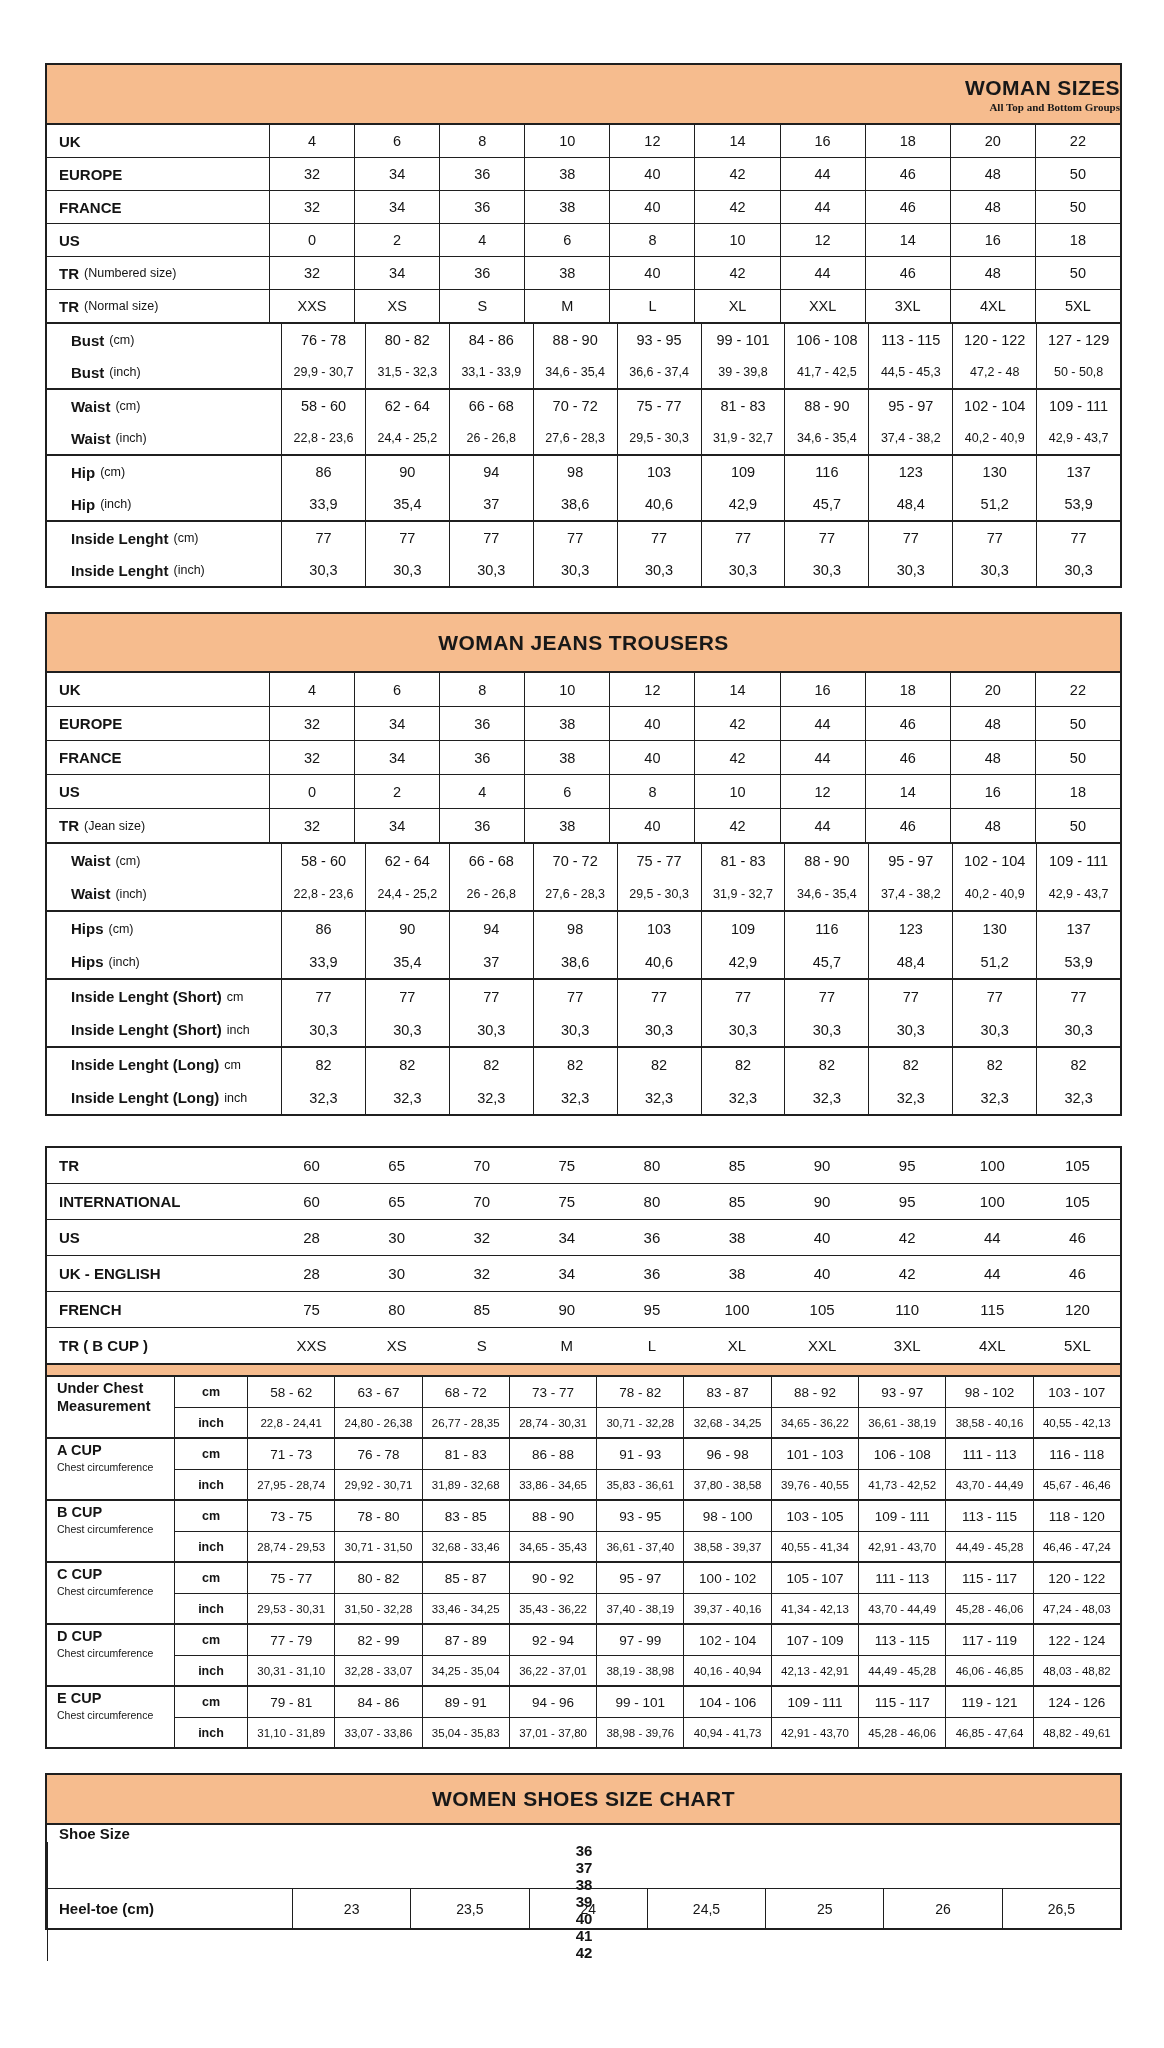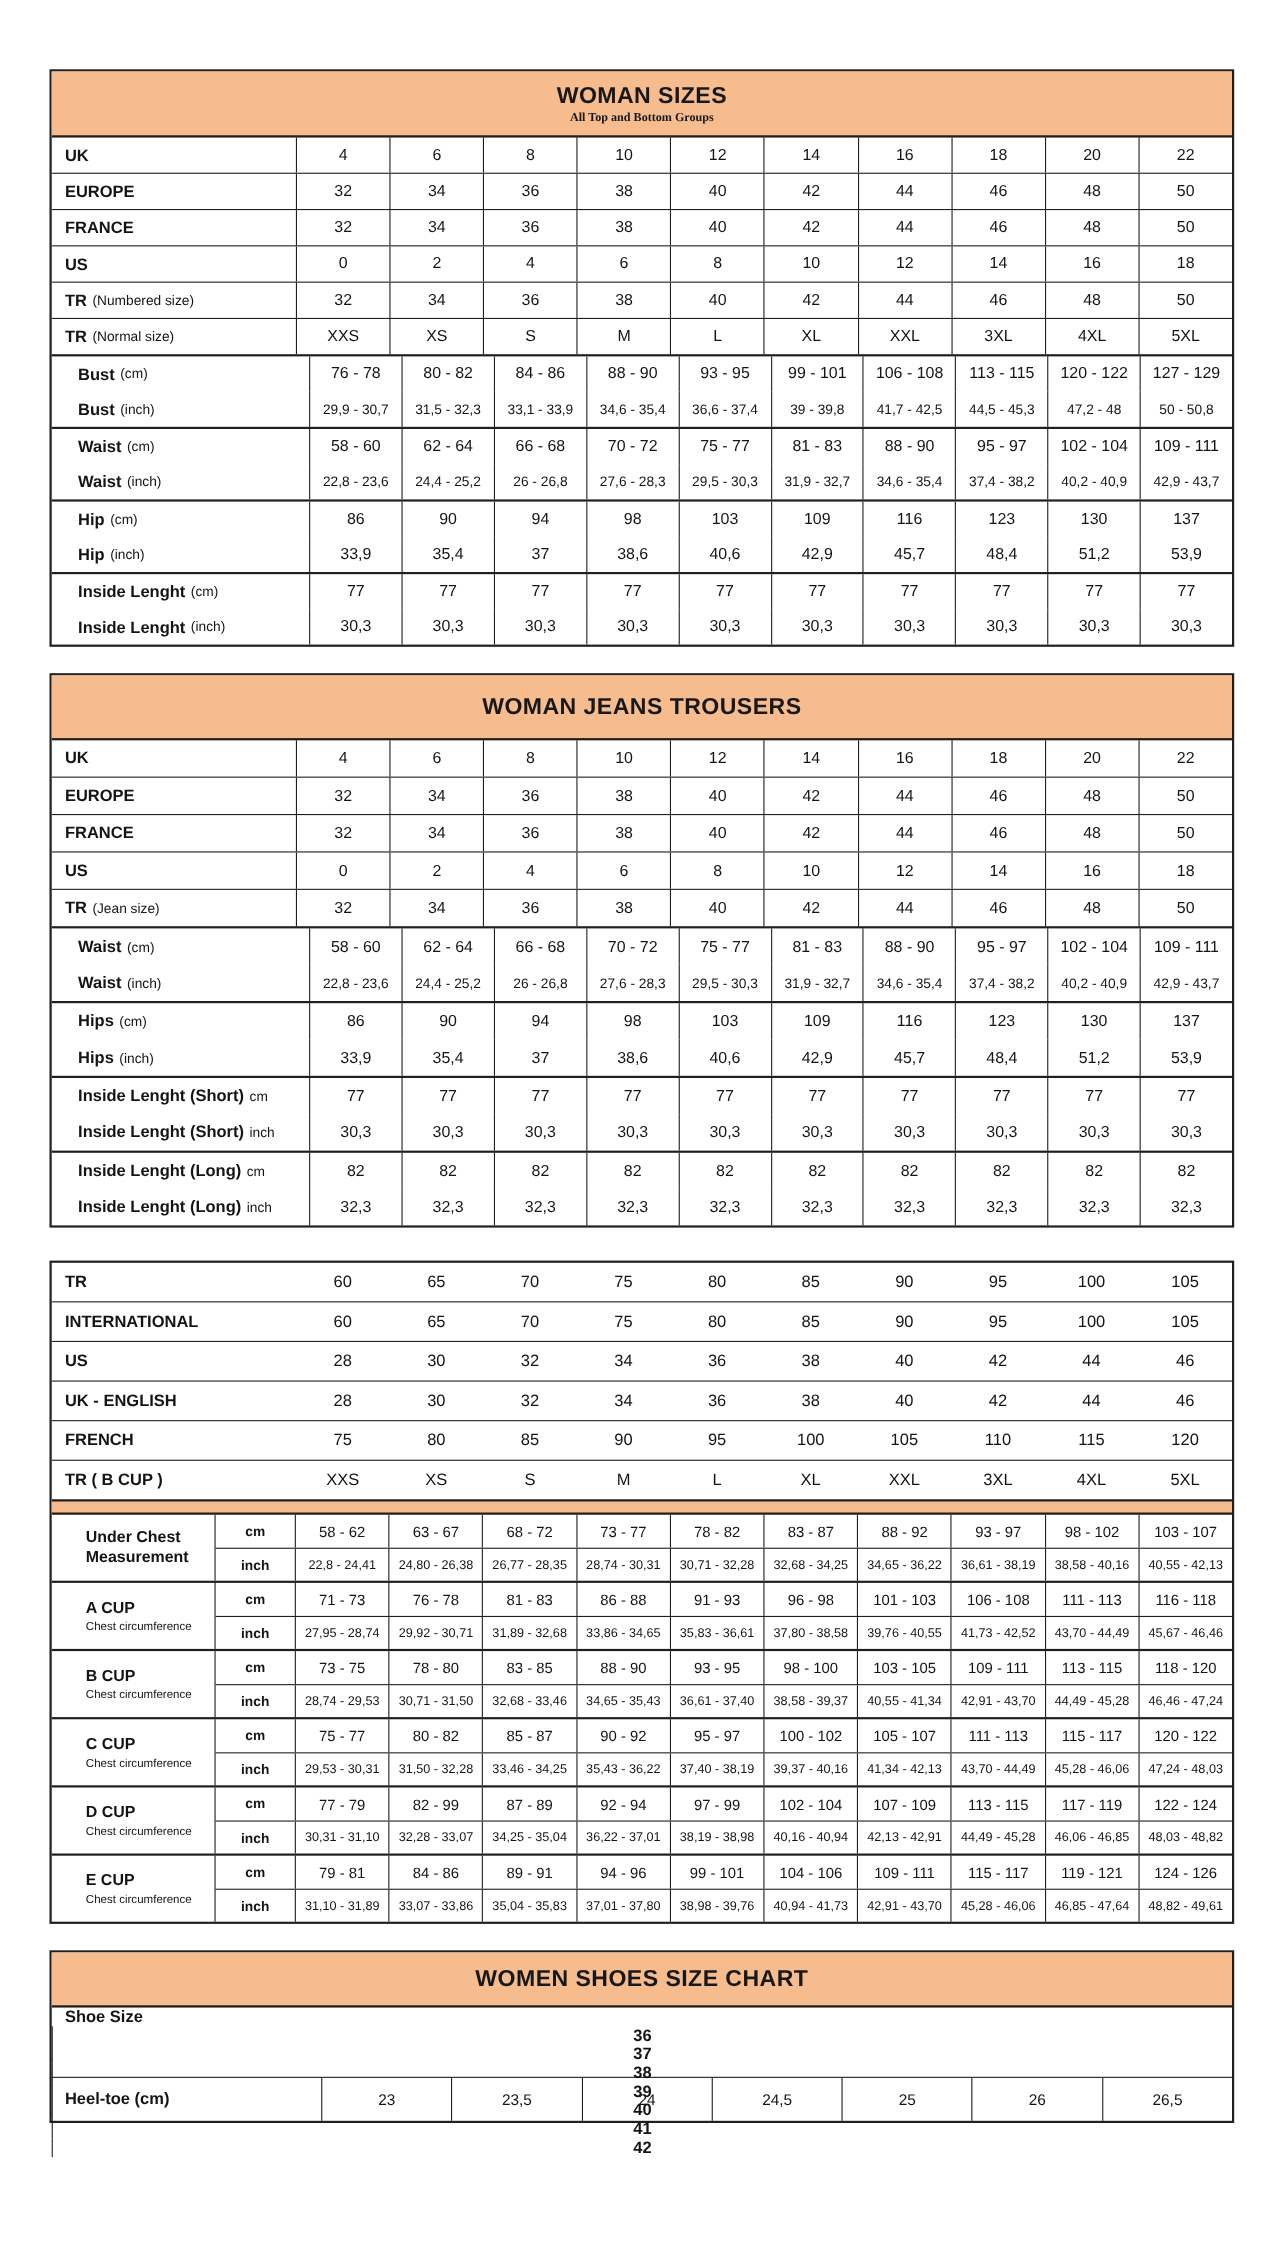--- a/index.html
+++ b/index.html
@@ -17,21 +17,21 @@
 
   .tbl{border:2.5px solid var(--line);background:#fff;}
   .mb24{margin-bottom:24px;} .mb30{margin-bottom:30px;}
 
   .band{
     background:var(--accent);border-bottom:2.5px solid var(--line);
     display:flex;flex-direction:column;align-items:center;justify-content:center;
   }
   .band .t{font-weight:bold;font-size:21px;letter-spacing:.4px;color:#181818;}
   .band .s{font-weight:bold;font-size:11px;margin-top:1px;color:#181818;font-family:Liberation Serif, serif;}
-  .band1{height:60px;} .band2{height:59px;} .band3{height:57px;} .band4{height:50px;}
+  .band1{height:60px;align-items:flex-end;} .band2{height:59px;} .band3{height:57px;} .band4{height:50px;}
 
   
   .block + .block{border-top:1.5px solid var(--line);}
   .block.pair{border-top:2.5px solid var(--line);padding-left:12px;}
   .row{display:flex;align-items:stretch;}
   .t1 .row{height:32px;} .t2 .row{height:33px;} .t3top .row{height:35px;}
   .lab{width:222px;padding-left:12px;display:flex;align-items:center;gap:5px;}
   .lab-main{font-weight:bold;font-size:15px;white-space:nowrap;}
   .lab-note{font-size:12.5px;white-space:nowrap;}
   .val{
@@ -39,21 +39,21 @@
     font-size:14.5px;border-left:1.5px solid var(--line);white-space:nowrap;
   }
   .row.small .val{font-size:12.5px;}
   .t3top .val{border-left:none;font-size:15px;}
 
   .strip{height:14px;background:var(--accent);border-top:2px solid var(--line);border-bottom:2px solid var(--line);}
 
   
   .grp{display:flex;}
   .grp + .grp{border-top:2px solid var(--line);}
-  .glab{width:128px;border-right:1.5px solid var(--line);display:flex;flex-direction:column;justify-content:center;padding:2px 14px 2px 10px;margin-left:21px;}
+  .glab{width:128px;border-right:1.5px solid var(--line);display:flex;flex-direction:column;padding:2px 14px 2px 10px;}
   .glab .gl{font-weight:bold;font-size:14.5px;line-height:1.25;}
   .glab .gs{font-size:10.5px;margin-top:2px;}
   .rcol{flex:1 1 0;display:flex;flex-direction:column;}
   .rrow{display:flex;height:30px;}
   .rrow + .rrow{border-top:1.5px solid var(--line);}
   .unit{width:72px;display:flex;align-items:center;justify-content:center;font-weight:bold;font-size:12.5px;}
   .rrow .val{border-left:1.5px solid var(--line);font-size:13.5px;}
   .rrow.inch .val{font-size:11.5px;}
 
   

